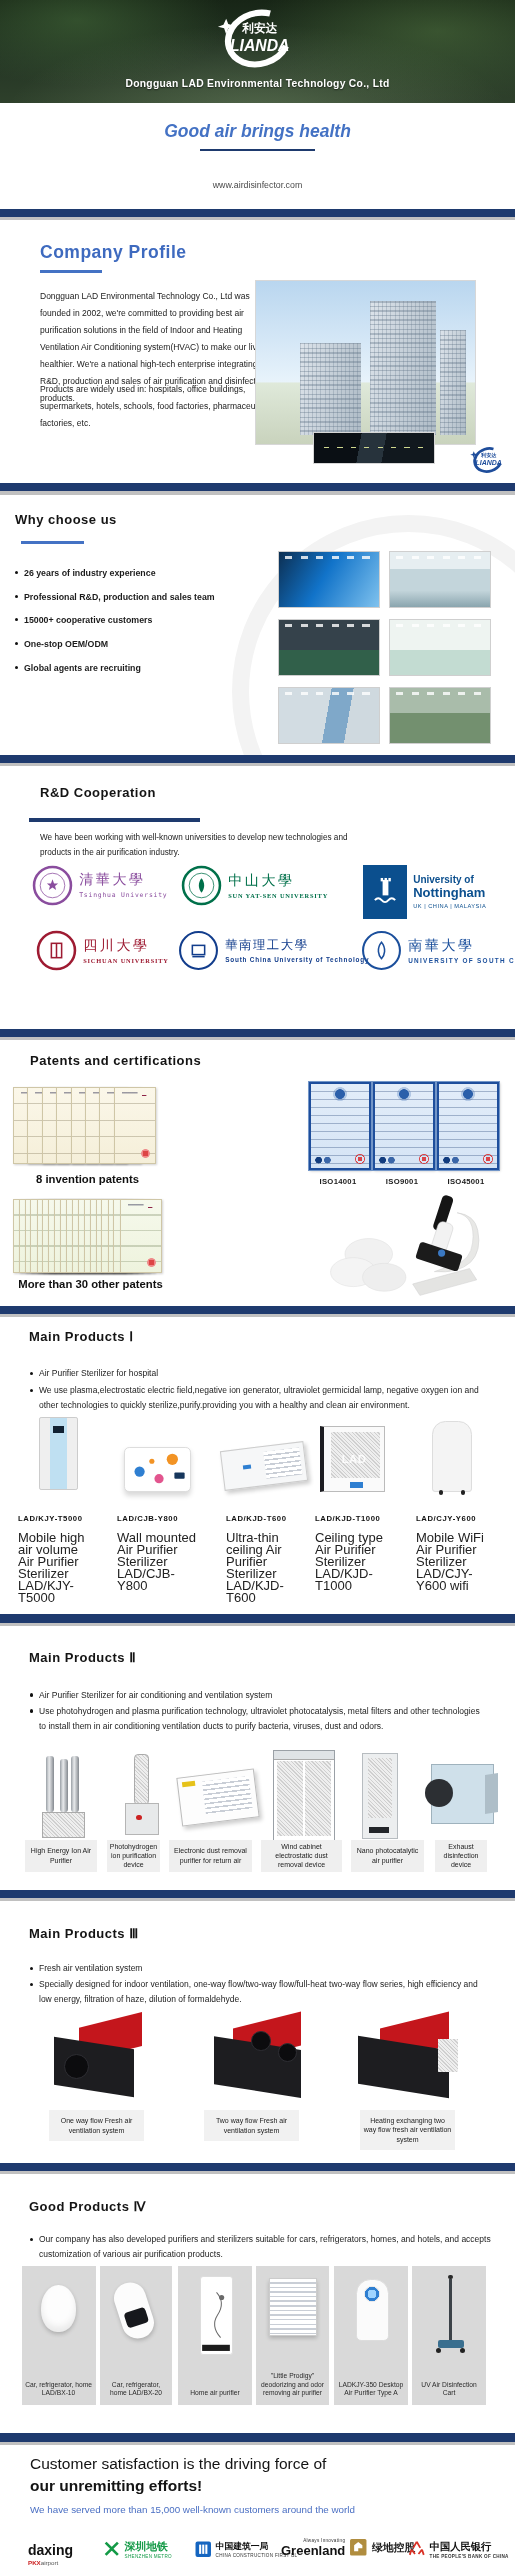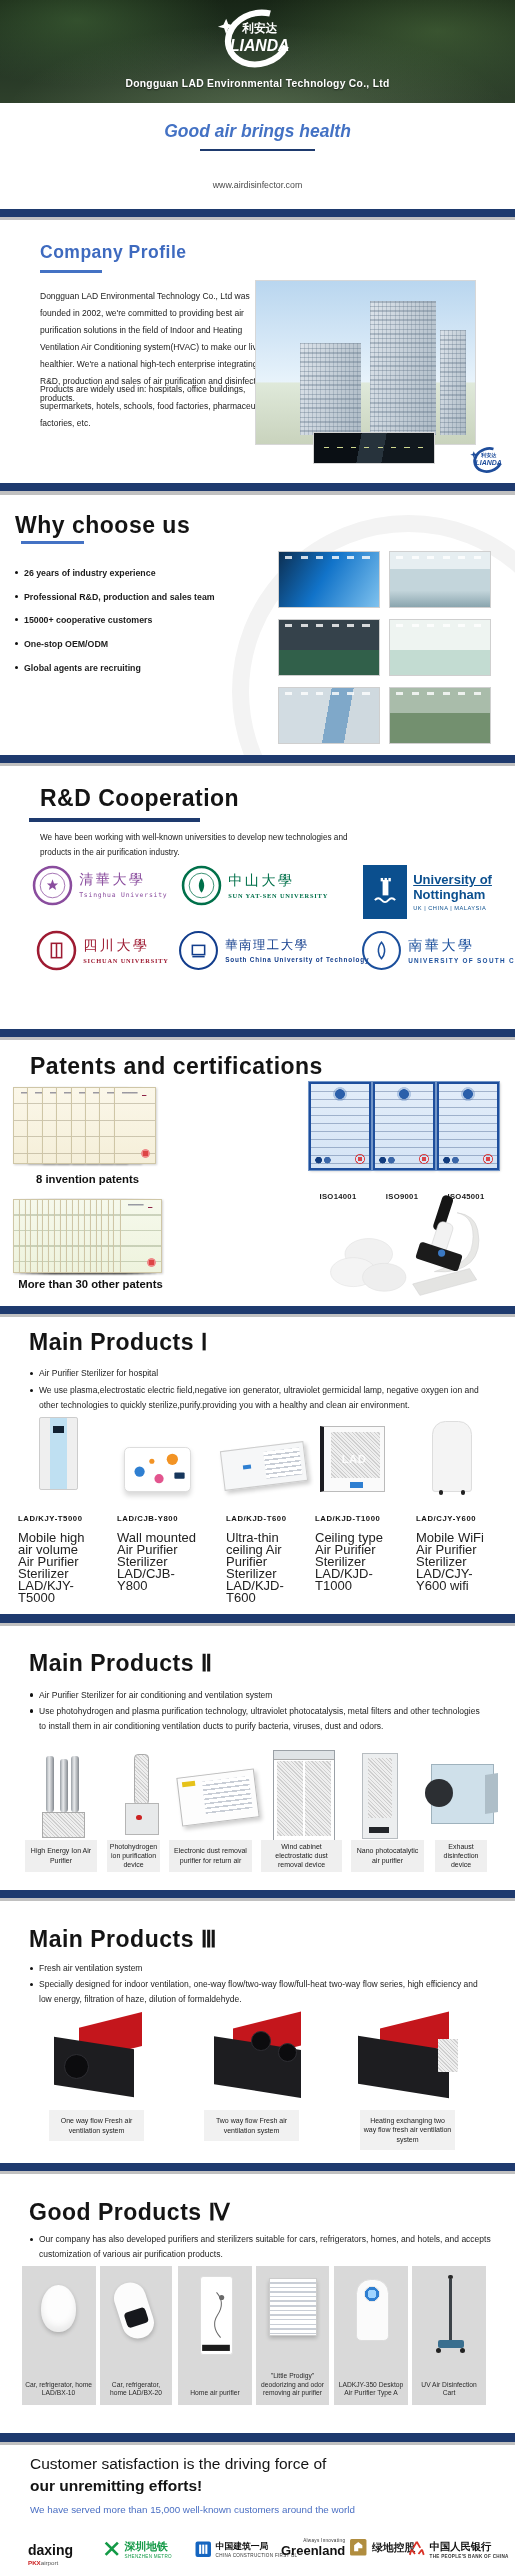--- a/index.html
+++ b/index.html
@@ -3,21 +3,21 @@
 <meta charset="utf-8">
 <style>
   html,body{margin:0;padding:0;}
   body{width:515px;background:#fff;color:#1a1a1a;font-family:"Liberation Sans",sans-serif;}
   section{position:relative;overflow:hidden;}
   .abs{position:absolute;}
   .divider{height:11.3px;}
   .divider .navy{height:8.2px;background:#1e3a6e;}
   .divider .gray{height:3.1px;background:#c0c0c0;}
   h1,h2,p{margin:0;padding:0;}
-  .sec-title{font-weight:bold;color:#141414;font-size:23px;letter-spacing:0.5px;}
+  .sec-title{font-weight:bold;color:#141414;font-size:13px;letter-spacing:0.5px;}
   .blue-title{font-weight:bold;color:#3e6abf;font-size:17.5px;letter-spacing:0.5px;}
   .rule-blue{background:#4472c4;height:3.1px;}
   .rule-navy{background:#1e3a6e;height:4.6px;}
   .blt{position:absolute;font-size:8.5px;line-height:15px;color:#1c1c1c;}
   .blt::before{content:"";position:absolute;left:-8.8px;top:5.7px;width:3.1px;height:3.1px;border-radius:50%;background:#111;}
   .blt.bold{font-weight:bold;font-size:8.8px;}
   
   .hero{height:103px;background:
     radial-gradient(216px 93px at 15% 20%, rgba(70,110,60,.55), transparent 70%),
     radial-gradient(268px 103px at 85% 30%, rgba(90,130,70,.45), transparent 70%),
@@ -67,21 +67,21 @@
      linear-gradient(#f6f9ec,#eef3dd);}
   .iso{position:absolute;width:58px;height:84px;background:
      radial-gradient(circle at 50% 12%, #2b5faa 0 4.6px, rgba(43,95,170,.25) 5.2px 6.7px, transparent 7.2px),
      repeating-linear-gradient(180deg,transparent 0 7.2px, rgba(40,70,120,.35) 7.2px 8px),
      linear-gradient(#e3edf9,#d5e4f5);
      border:2.1px solid #1e4e9c;outline:1px solid #7396c8;box-shadow:1px 1px 2.6px rgba(0,0,0,.25);}
   .iso::after{content:"";position:absolute;right:4.1px;bottom:4.1px;width:10.3px;height:10.3px;border-radius:50%;
      background:radial-gradient(circle,rgba(220,40,40,.85) 0 30%,transparent 31%),radial-gradient(circle,transparent 0 55%, rgba(220,40,40,.9) 56% 75%, transparent 76%);}
   .iso::before{content:"";position:absolute;left:4.1px;bottom:4.1px;width:17.5px;height:6.7px;
      background:radial-gradient(circle at 3.6px 3.1px,#123c7e 0 3.1px,transparent 3.6px),radial-gradient(circle at 12.4px 3.1px,#3a66a8 0 3.1px,transparent 3.6px);}
-  .iso-label{position:absolute;font-weight:bold;font-size:7.7px;width:58px;text-align:center;letter-spacing:0.3px;margin-top:15px;}
+  .iso-label{position:absolute;font-weight:bold;font-size:7.7px;width:58px;text-align:center;letter-spacing:0.3px;}
   .fan-cap{position:absolute;font-weight:bold;font-size:11.3px;text-align:center;color:#111;}
   
   .cell-label{position:absolute;background:#efefef;color:#222;font-size:7px;line-height:9.3px;display:flex;align-items:center;justify-content:center;text-align:center;padding:4.1px 3.1px;box-sizing:border-box;}
   .p4cell{position:absolute;background:#d9d9d9;}
   .p4lab{position:absolute;left:3.1px;right:3.1px;bottom:7.2px;text-align:center;font-size:6.7px;line-height:8.8px;color:#2a2a2a;}
   .model{position:absolute;font-weight:bold;font-size:7.7px;letter-spacing:0.6px;color:#111;}
   .pdesc{position:absolute;font-size:13px;line-height:12px;color:#222;}
   .sk{position:absolute;}
   .sk .scr{position:absolute;background:#123;}
   .mesh{background:repeating-linear-gradient(45deg,#cfcfcf 0 1px,#eee 1px 2.6px);}
@@ -201,21 +201,21 @@
     <div class="nott-box">
       <svg viewBox="0 0 60 70" width="29" height="34">
         <rect x="24" y="10" width="12" height="32" fill="#fff"></rect>
         <rect x="20" y="6" width="5" height="7" fill="#fff"></rect>
           <rect x="28" y="6" width="5" height="7" fill="#fff"></rect>
           <rect x="36" y="6" width="5" height="7" fill="#fff"></rect>
         <path d="M8 52 q7 -8 14 0 q7 8 14 0 q7 -8 14 0" stroke="#fff" stroke-width="4" fill="none"></path>
       </svg>
     </div>
     <div>
-      <div style="font-size:13px;font-weight:bold;text-decoration:underline;">University of</div>
+      <div style="font-size:10px;font-weight:bold;">University of</div>
       <div style="font-size:13px;font-weight:bold;">Nottingham</div>
       <div style="font-size:5.7px;margin-top:3.1px;letter-spacing:0.5px;">UK | CHINA | MALAYSIA</div>
     </div>
   </div>
 
   <div class="uni" style="left:36px;top:164px;color:#9e1b32;">
     <svg class="sealsvg" viewBox="0 0 80 80" width="41" height="41">
       <circle cx="40" cy="40" r="36" fill="none" stroke="currentColor" stroke-width="5"></circle>
       <rect x="30" y="26" width="20" height="28" fill="none" stroke="currentColor" stroke-width="3"></rect>
       <line x1="40" y1="26" x2="40" y2="54" stroke="currentColor" stroke-width="3"></line>

